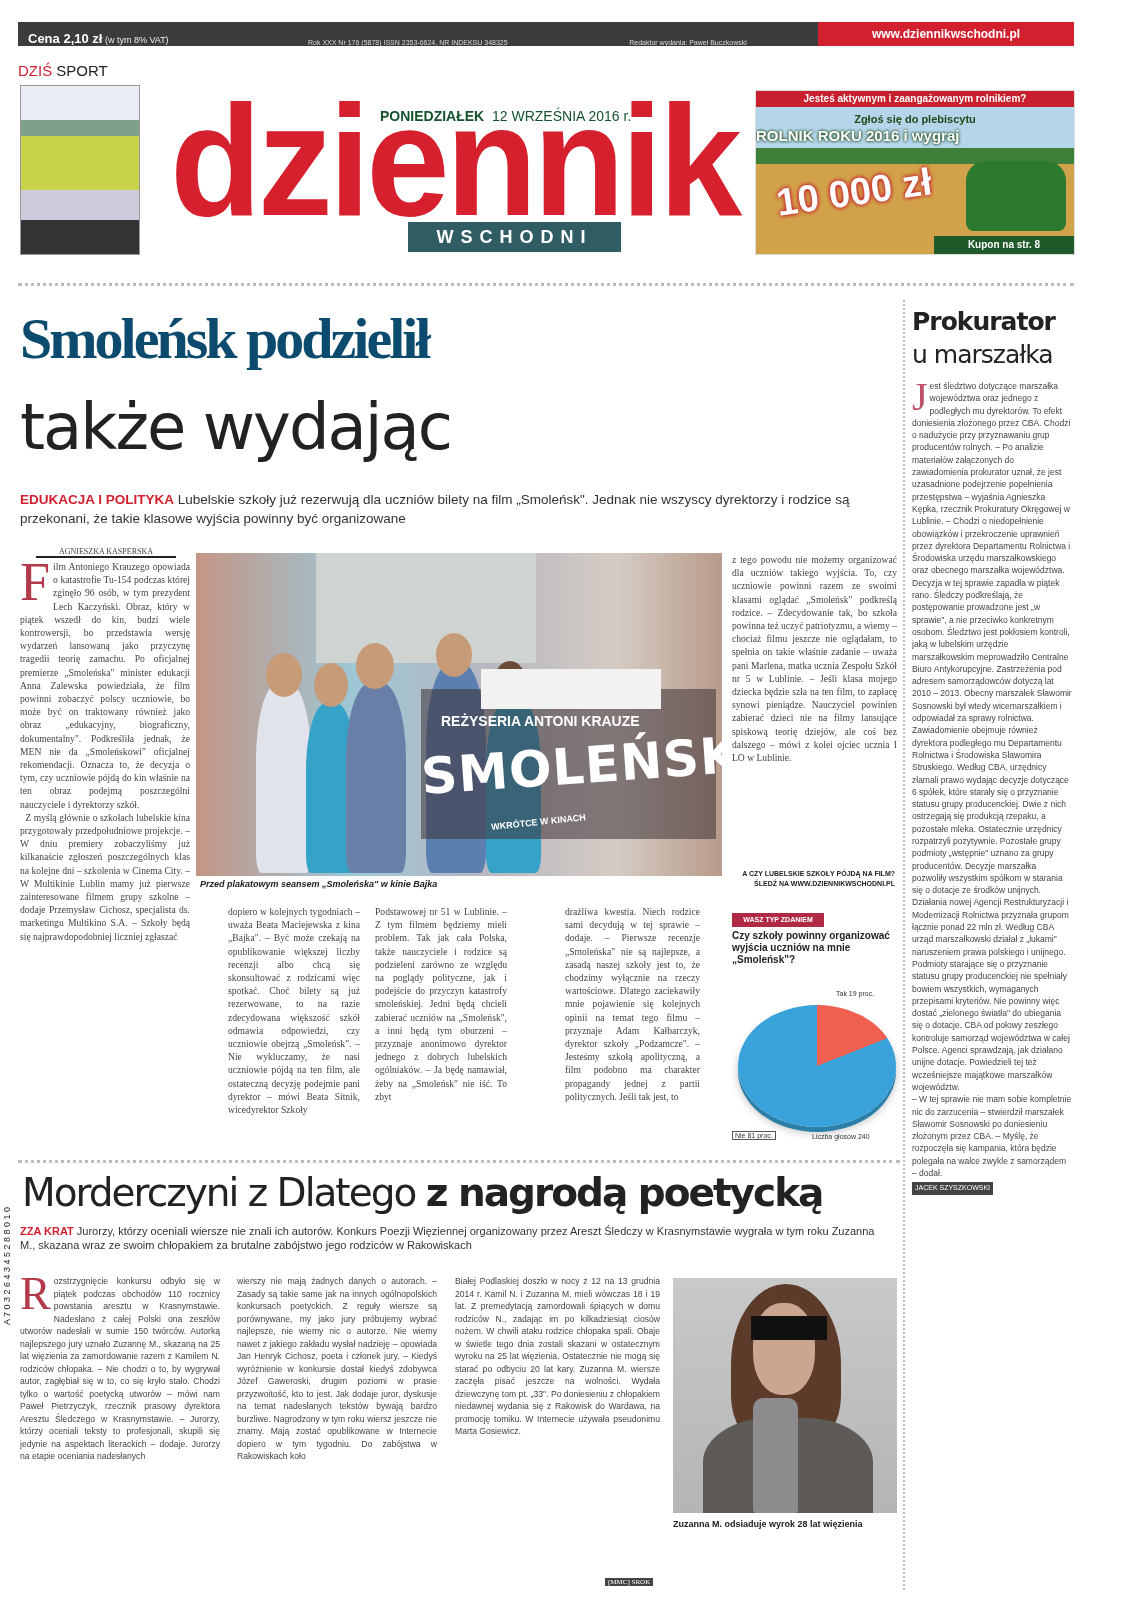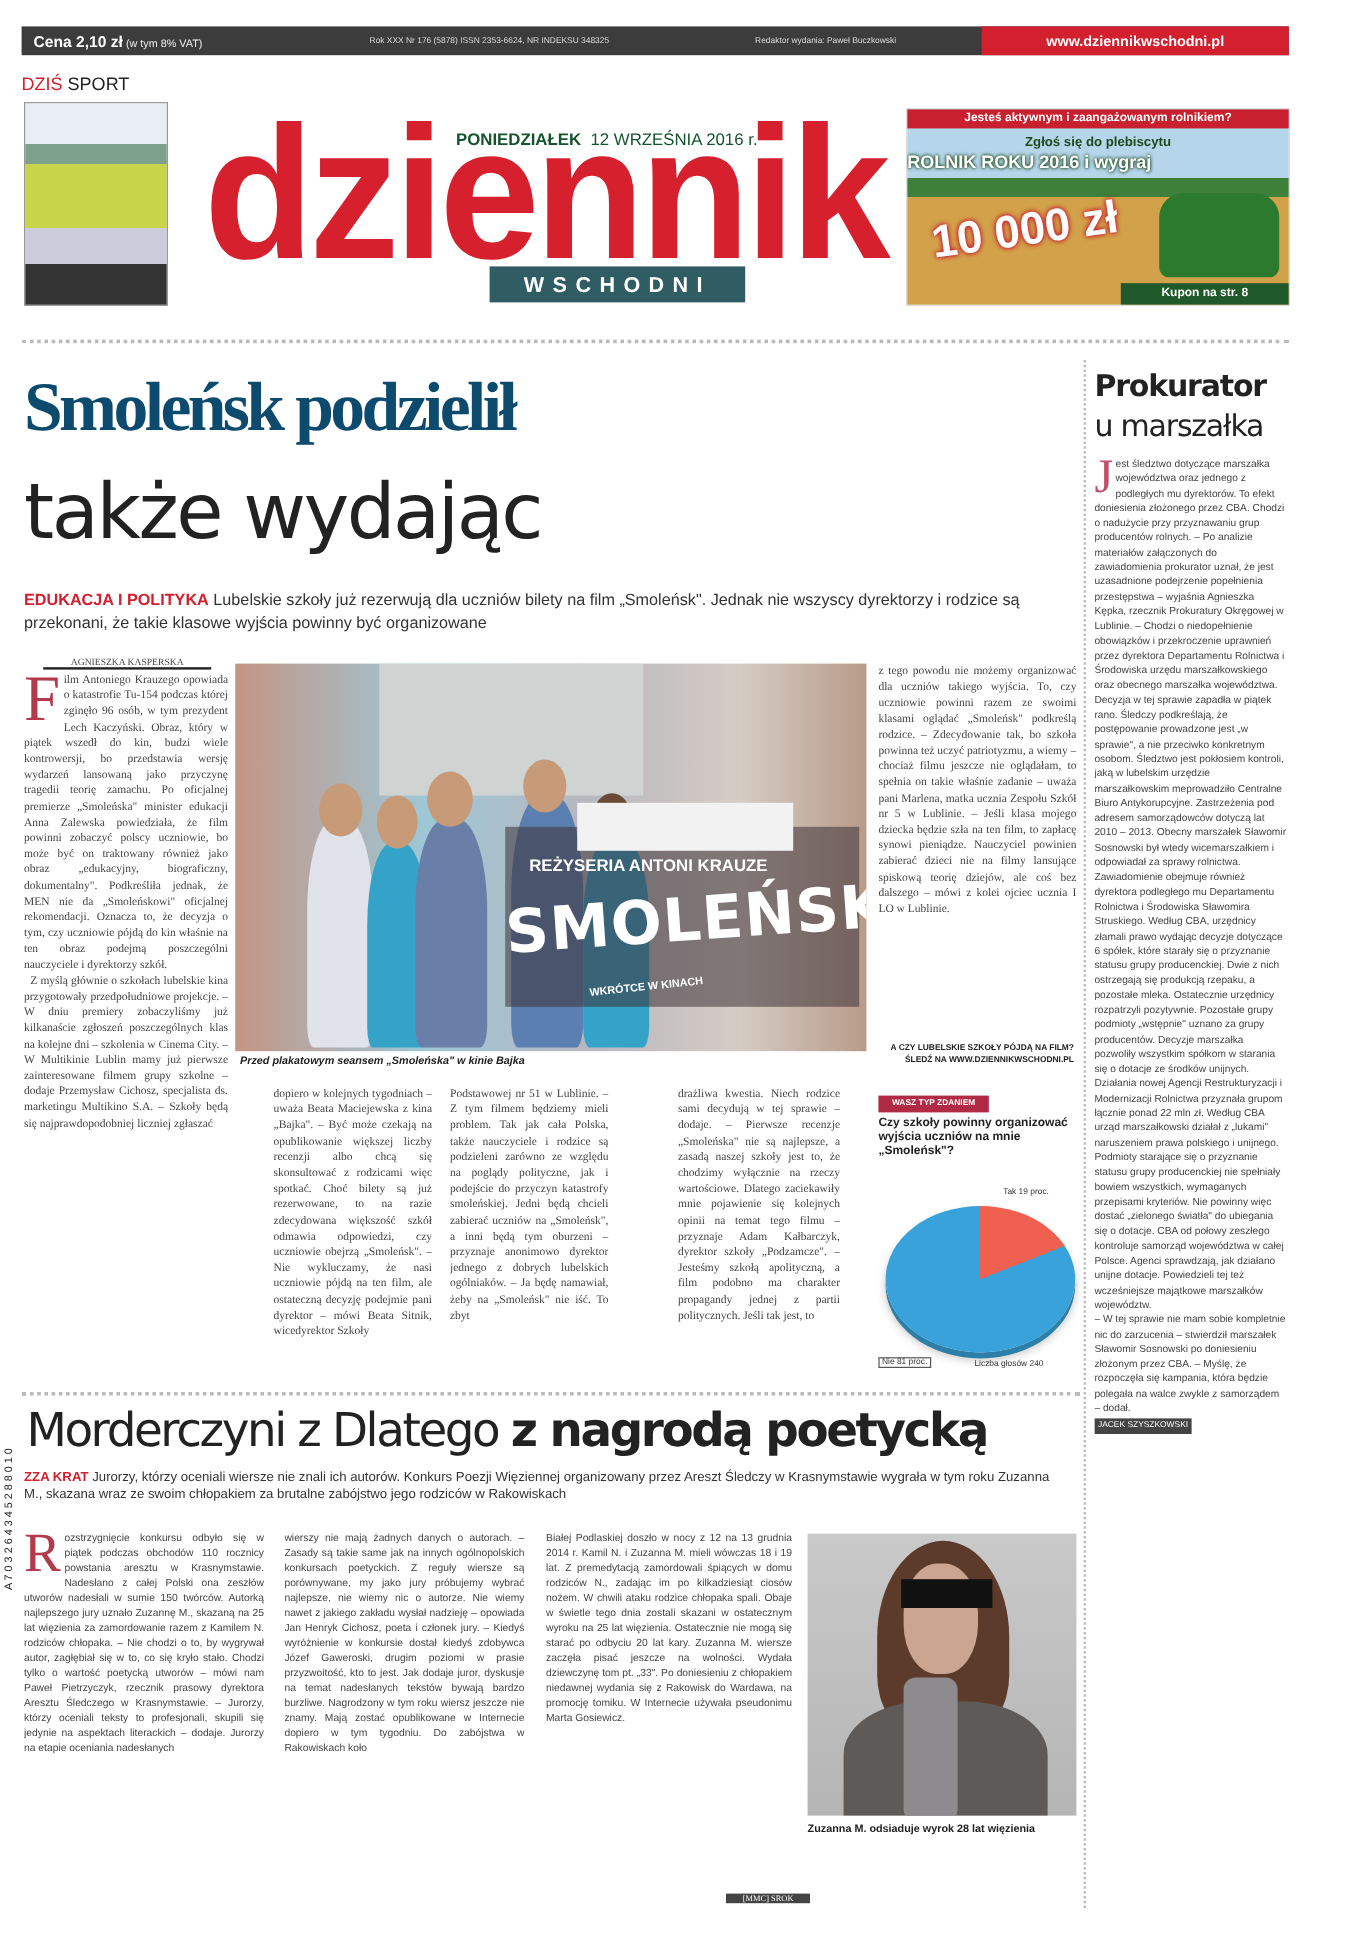--- a/index.html
+++ b/index.html
@@ -1,18 +1,18 @@
 <!DOCTYPE html>
 <html><head>
 <meta charset="utf-8">
 <style>
   *{box-sizing:border-box;margin:0;padding:0}
   body{width:1140px;height:1611px;background:#fff;font-family:"Liberation Serif",serif;color:#222;position:relative;overflow:hidden}
   .abs{position:absolute}
-  .topbar{left:18px;top:22px;width:1056px;height:24px;background:#3c3c3c;color:#ddd;font-family:"Liberation Sans",sans-serif;font-size:9px;display:flex;align-items:center}
+  .topbar{left:18px;top:22px;width:1056px;height:24px;background:#3c3c3c;color:#ddd;font-family:"Liberation Sans",sans-serif;font-size:9px;display:flex;align-items:flex-end}
   .topbar .price{padding-left:10px;width:290px;color:#eee}
   .topbar .price b{font-size:13px;color:#fff}
   .topbar .issn{width:250px;font-size:7px}
   .topbar .editor{width:260px;font-size:7px;text-align:center}
   .topbar .url{flex:1;height:100%;background:#d2202e;color:#fff;font-weight:bold;font-size:12px;display:flex;align-items:center;justify-content:center}
   .dzis{left:18px;top:62px;font-family:"Liberation Sans",sans-serif;font-size:15px}
   .dzis .r{color:#d2202e}
   .sportthumb{left:20px;top:85px;width:120px;height:170px;border:1px solid #999;background:linear-gradient(#e8eef4 0 20%,#7da18a 20% 30%,#c8d44a 30% 62%,#ccd 62% 80%,#333 80%)}
   .logo{left:170px;top:70px;font-family:"Liberation Sans",sans-serif;font-weight:bold;font-size:150px;color:#d7202d;letter-spacing:-4px;line-height:180px;transform:scaleY(1.05)}
   .wsch{left:408px;top:222px;width:213px;height:30px;background:#2f5d63;color:#fff;font-family:"Liberation Sans",sans-serif;font-weight:bold;font-size:18px;letter-spacing:7px;text-align:center;line-height:30px}
@@ -57,21 +57,21 @@
   .face{position:absolute;left:80px;top:25px;width:62px;height:92px;background:#cba590;border-radius:45%}
   .bar{position:absolute;left:78px;top:38px;width:76px;height:24px;background:#111}
   .coat{position:absolute;left:30px;top:140px;width:170px;height:110px;background:#5d5a58;border-radius:40% 40% 0 0}
   .scarf{position:absolute;left:80px;top:120px;width:45px;height:120px;background:#8d8b8d;border-radius:10px}
   .cap2{left:673px;top:1518px;width:224px;font-family:"Liberation Sans",sans-serif;font-size:9px;font-weight:bold;line-height:12px;color:#222}
   .sideh{left:912px;top:305px;font-family:"DejaVu Sans",sans-serif;font-size:25px;line-height:33px;color:#222;letter-spacing:-1px}
   .sideh b{font-weight:bold}
   .sidecol{left:912px;top:380px;width:160px;height:1200px;font-family:"Liberation Sans",sans-serif;font-size:8.5px;line-height:12.3px;color:#444;overflow:hidden}
   .sidedrop{float:left;font-size:40px;line-height:34px;color:#c0506a;margin-right:2px;font-family:"Liberation Serif",serif}
   .sig{display:inline-block;background:#444;color:#fff;font-size:7px;padding:0 3px;margin-top:3px}
-  .sig2{background:#444;color:#fff;font-size:7px;padding:0 14px}
+  .sig2{background:#444;color:#fff;font-size:7px;padding:0 3px}
   .spine{left:2px;top:1165px;width:12px;height:160px;font-family:"Liberation Sans",sans-serif;font-size:9px;color:#222;writing-mode:vertical-rl;transform:rotate(180deg)}
 </style>
 </head>
 <body>
 
 <div class="abs topbar">
   <div class="price"><b>Cena 2,10 zł</b> <span>(w tym 8% VAT)</span></div>
   <div class="issn">Rok XXX Nr 176 (5878) ISSN 2353-6624, NR INDEKSU 348325</div>
   <div class="editor">Redaktor wydania: Paweł Buczkowski</div>
   <div class="url">www.dziennikwschodni.pl</div>

